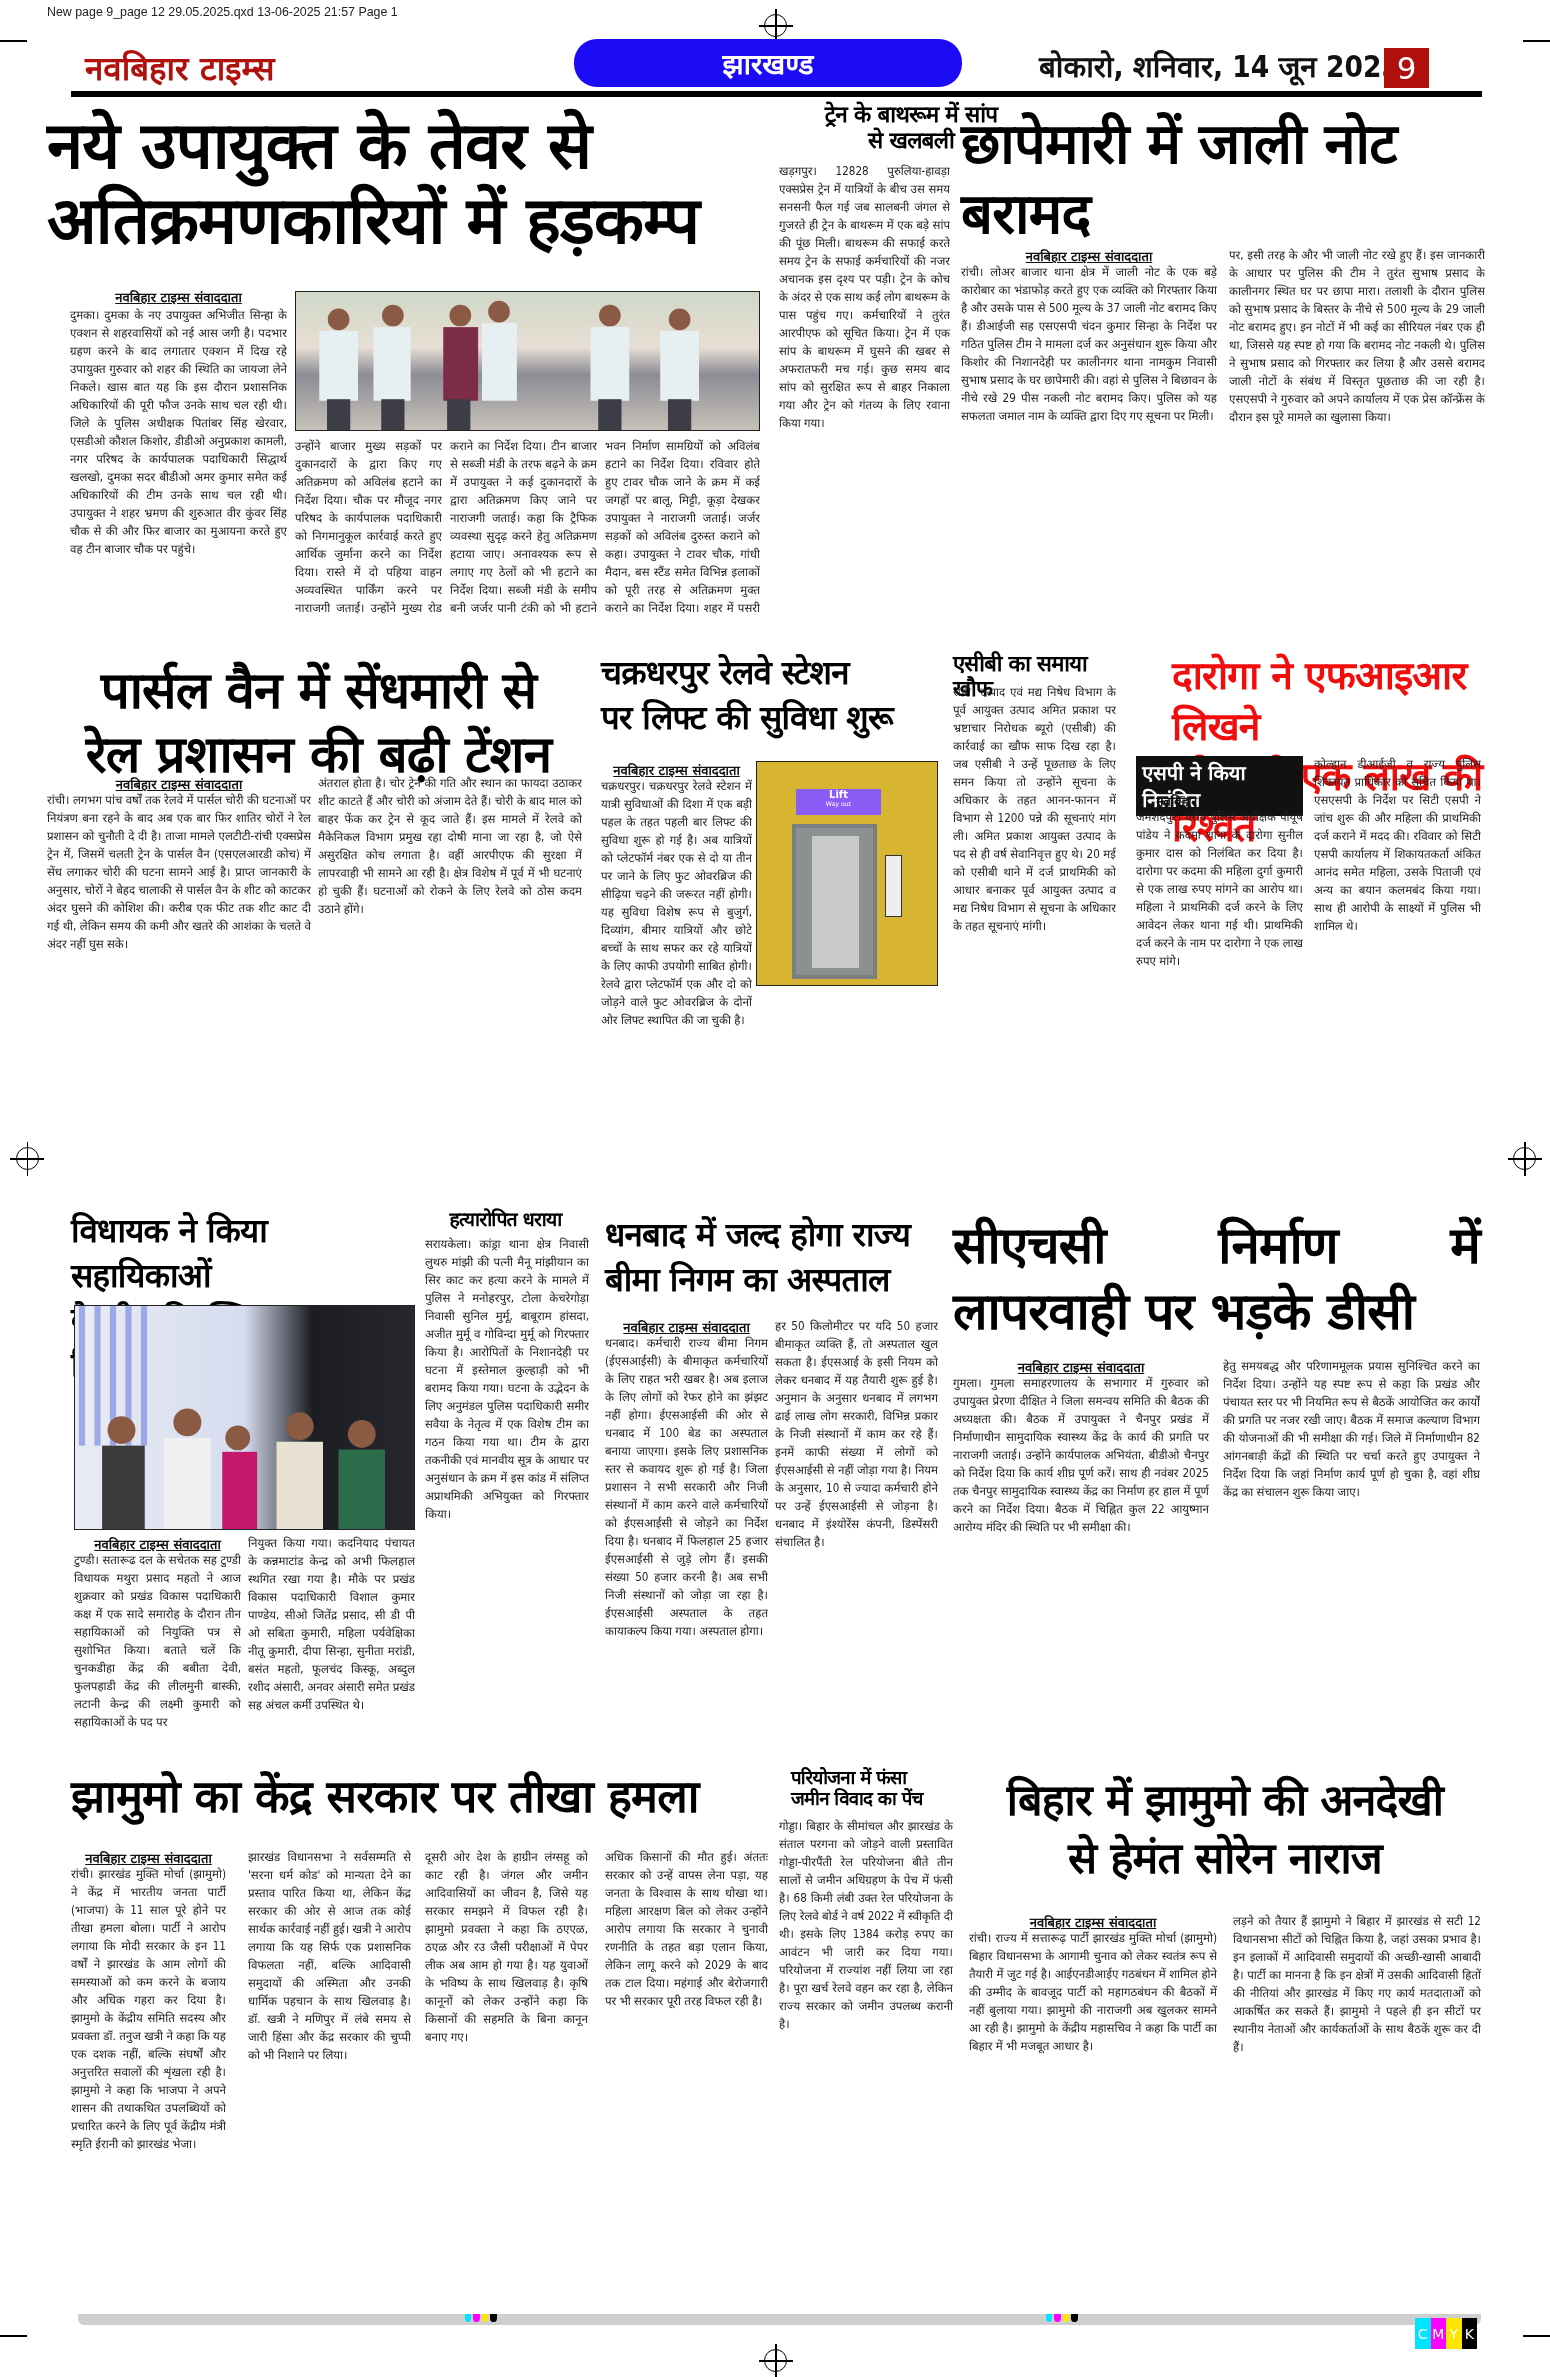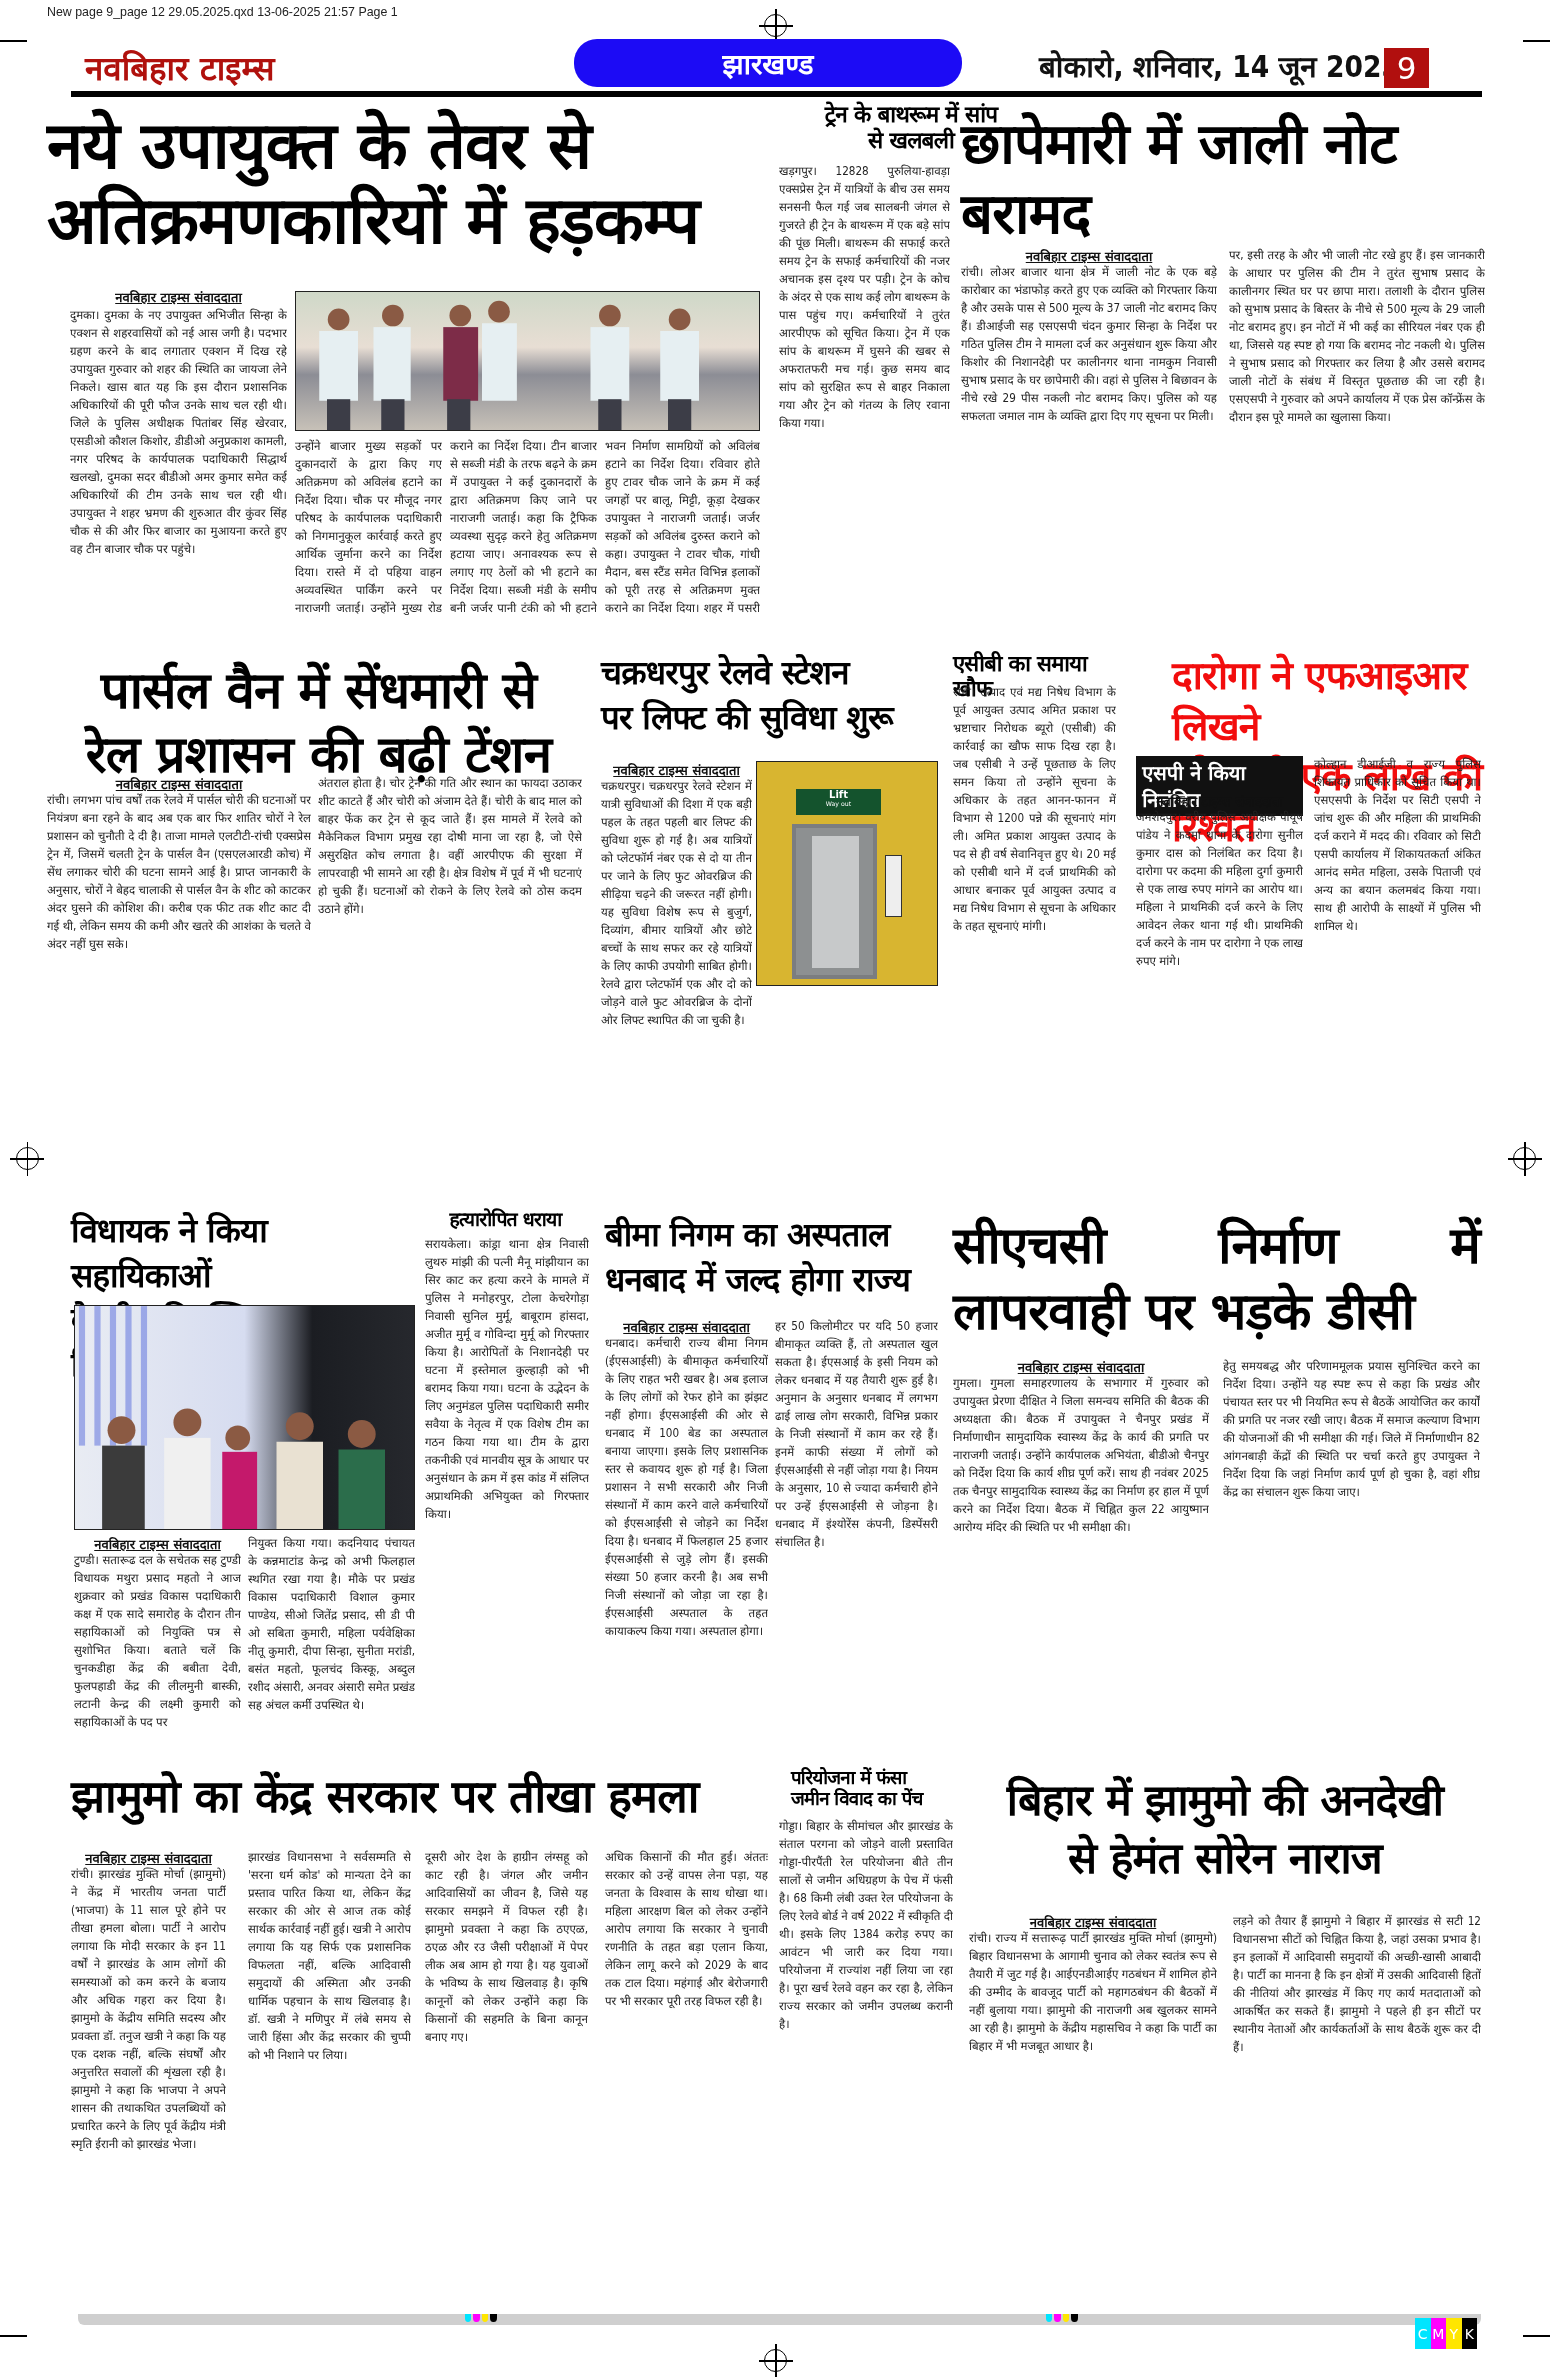--- a/index.html
+++ b/index.html
@@ -100,21 +100,21 @@
 </div>
 <div class="abs byline" style="left:47px;top:775px;width:264px;">नवबिहार टाइम्स संवाददाता</div>
 <div class="abs body" style="left:47px;top:792px;width:264px;height:388px;overflow:hidden;">रांची। लगभग पांच वर्षों तक रेलवे में पार्सल चोरी की घटनाओं पर नियंत्रण बना रहने के बाद अब एक बार फिर शातिर चोरों ने रेल प्रशासन को चुनौती दे दी है। ताजा मामले एलटीटी-रांची एक्सप्रेस ट्रेन में, जिसमें चलती ट्रेन के पार्सल वैन (एसएलआरडी कोच) में सेंध लगाकर चोरी की घटना सामने आई है। प्राप्त जानकारी के अनुसार, चोरों ने बेहद चालाकी से पार्सल वैन के शीट को काटकर अंदर घुसने की कोशिश की। करीब एक फीट तक शीट काट दी गई थी, लेकिन समय की कमी और खतरे की आशंका के चलते वे अंदर नहीं घुस सके।</div>
 <div class="abs body" style="left:318px;top:775px;width:264px;height:405px;overflow:hidden;">अंतराल होता है। चोर ट्रेन की गति और स्थान का फायदा उठाकर शीट काटते हैं और चोरी को अंजाम देते हैं। चोरी के बाद माल को बाहर फेंक कर ट्रेन से कूद जाते हैं। इस मामले में रेलवे को मैकेनिकल विभाग प्रमुख रहा दोषी माना जा रहा है, जो ऐसे असुरक्षित कोच लगाता है। वहीं आरपीएफ की सुरक्षा में लापरवाही भी सामने आ रही है। क्षेत्र विशेष में पूर्व में भी घटनाएं हो चुकी हैं। घटनाओं को रोकने के लिए रेलवे को ठोस कदम उठाने होंगे।</div>
 
 <div class="abs hl" style="left:601px;top:651px;width:349px;font-size:33px;line-height:1.35;text-align:justify;">
   <div>चक्रधरपुर रेलवे स्टेशन</div>
   <div>पर लिफ्ट की सुविधा शुरू</div>
 </div>
 <div class="abs photo" style="left:756px;top:761px;width:182px;height:225px;background:#d8b530;">
-  <div class="abs" style="left:39px;top:27px;width:85px;height:26px;background:#14532d;color:#fff;font-size:10px;text-align:center;font-weight:bold;">
+  <div class="abs" style="left:39px;top:27px;width:85px;height:26px;background:#8b5cf6;color:#fff;font-size:10px;text-align:center;font-weight:bold;">
     <div>Lift</div>
     <div style="font-size:6.2px;font-weight:normal;">Way out</div>
   </div>
   <div class="abs" style="left:35px;top:62px;width:85px;height:155px;background:#8d9091;border:4.7px solid #7b7d80;">
     <div style="position:absolute;left:15.5px;top:7.8px;width:47px;height:132px;background:#c7c9ca;"></div>
   </div>
   <div class="abs" style="left:128px;top:93px;width:17px;height:62px;background:#eee;border:1.6px solid #333;"></div>
 </div>
 <div class="abs byline" style="left:601px;top:761px;width:151px;">नवबिहार टाइम्स संवाददाता</div>
 <div class="abs body" style="left:601px;top:778px;width:151px;height:402px;overflow:hidden;">चक्रधरपुर। चक्रधरपुर रेलवे स्टेशन में यात्री सुविधाओं की दिशा में एक बड़ी पहल के तहत पहली बार लिफ्ट की सुविधा शुरू हो गई है। अब यात्रियों को प्लेटफॉर्म नंबर एक से दो या तीन पर जाने के लिए फुट ओवरब्रिज की सीढ़िया चढ़ने की जरूरत नहीं होगी। यह सुविधा विशेष रूप से बुजुर्ग, दिव्यांग, बीमार यात्रियों और छोटे बच्चों के साथ सफर कर रहे यात्रियों के लिए काफी उपयोगी साबित होगी। रेलवे द्वारा प्लेटफॉर्म एक और दो को जोड़ने वाले फुट ओवरब्रिज के दोनों ओर लिफ्ट स्थापित की जा चुकी है।</div>
@@ -161,22 +161,22 @@
   </svg>
 </div>
 <div class="abs byline" style="left:74px;top:1535px;width:167px;">नवबिहार टाइम्स संवाददाता</div>
 <div class="abs body" style="left:74px;top:1552px;width:167px;height:194px;overflow:hidden;">टुण्डी। सतारूढ दल के सचेतक सह टुण्डी विधायक मथुरा प्रसाद महतो ने आज शुक्रवार को प्रखंड विकास पदाधिकारी कक्ष में एक सादे समारोह के दौरान तीन सहायिकाओं को नियुक्ति पत्र से सुशोभित किया। बताते चलें कि चुनकडीहा केंद्र की बबीता देवी, फुलपहाडी केंद्र की लीलमुनी बास्की, लटानी केन्द्र की लक्ष्मी कुमारी को सहायिकाओं के पद पर</div>
 <div class="abs body" style="left:248px;top:1535px;width:167px;height:211px;overflow:hidden;">नियुक्त किया गया। कदनियाद पंचायत के कन्नमाटांड केन्द्र को अभी फिलहाल स्थगित रखा गया है। मौके पर प्रखंड विकास पदाधिकारी विशाल कुमार पाण्डेय, सीओ जितेंद्र प्रसाद, सी डी पी ओ सबिता कुमारी, महिला पर्यवेक्षिका नीतू कुमारी, दीपा सिन्हा, सुनीता मरांडी, बसंत महतो, फूलचंद किस्कू, अब्दुल रशीद अंसारी, अनवर अंसारी समेत प्रखंड सह अंचल कर्मी उपस्थित थे।</div>
 
 <div class="abs hl" style="left:422px;top:1209px;width:167px;font-size:19.4px;text-align:center;">हत्यारोपित धराया</div>
 <div class="abs body" style="left:425px;top:1236px;width:164px;height:512px;overflow:hidden;">सरायकेला। कांड्रा थाना क्षेत्र निवासी लुथरु मांझी की पत्नी मैनू मांझीयान का सिर काट कर हत्या करने के मामले में पुलिस ने मनोहरपुर, टोला केचरेगोड़ा निवासी सुनिल मुर्मू, बाबूराम हांसदा, अजीत मुर्मू व गोविन्दा मुर्मू को गिरफ्तार किया है। आरोपितों के निशानदेही पर घटना में इस्तेमाल कुल्हाड़ी को भी बरामद किया गया। घटना के उद्भेदन के लिए अनुमंडल पुलिस पदाधिकारी समीर सवैया के नेतृत्व में एक विशेष टीम का गठन किया गया था। टीम के द्वारा तकनीकी एवं मानवीय सूत्र के आधार पर अनुसंधान के क्रम में इस कांड में संलिप्त अप्राथमिकी अभियुक्त को गिरफ्तार किया।</div>
 
 <div class="abs hl" style="left:605px;top:1213px;width:349px;font-size:33px;line-height:1.35;">
+  <div>धनबाद में जल्द होगा राज्य</div>
   <div>बीमा निगम का अस्पताल</div>
-  <div>धनबाद में जल्द होगा राज्य</div>
 </div>
 <div class="abs byline" style="left:605px;top:1318px;width:163px;">नवबिहार टाइम्स संवाददाता</div>
 <div class="abs body" style="left:605px;top:1335px;width:163px;height:411px;overflow:hidden;">धनबाद। कर्मचारी राज्य बीमा निगम (ईएसआईसी) के बीमाकृत कर्मचारियों के लिए राहत भरी खबर है। अब इलाज के लिए लोगों को रेफर होने का झंझट नहीं होगा। ईएसआईसी की ओर से धनबाद में 100 बेड का अस्पताल बनाया जाएगा। इसके लिए प्रशासनिक स्तर से कवायद शुरू हो गई है। जिला प्रशासन ने सभी सरकारी और निजी संस्थानों में काम करने वाले कर्मचारियों को ईएसआईसी से जोड़ने का निर्देश दिया है। धनबाद में फिलहाल 25 हजार ईएसआईसी से जुड़े लोग हैं। इसकी संख्या 50 हजार करनी है। अब सभी निजी संस्थानों को जोड़ा जा रहा है। ईएसआईसी अस्पताल के तहत कायाकल्प किया गया। अस्पताल होगा।</div>
 <div class="abs body" style="left:775px;top:1318px;width:163px;height:428px;overflow:hidden;">हर 50 किलोमीटर पर यदि 50 हजार बीमाकृत व्यक्ति हैं, तो अस्पताल खुल सकता है। ईएसआई के इसी नियम को लेकर धनबाद में यह तैयारी शुरू हुई है। अनुमान के अनुसार धनबाद में लगभग ढाई लाख लोग सरकारी, विभिन्न प्रकार के निजी संस्थानों में काम कर रहे हैं। इनमें काफी संख्या में लोगों को ईएसआईसी से नहीं जोड़ा गया है। नियम के अनुसार, 10 से ज्यादा कर्मचारी होने पर उन्हें ईएसआईसी से जोड़ना है। धनबाद में इंश्योरेंस कंपनी, डिस्पेंसरी संचालित है।</div>
 
 <div class="abs hl" style="left:953px;top:1213px;width:527px;font-size:51px;line-height:1.3;">
   <div style="text-align:justify;text-align-last:justify;">सीएचसी निर्माण में</div>
   <div>लापरवाही पर भड़के डीसी</div>
 </div>
 <div class="abs byline" style="left:953px;top:1358px;width:256px;">नवबिहार टाइम्स संवाददाता</div>

